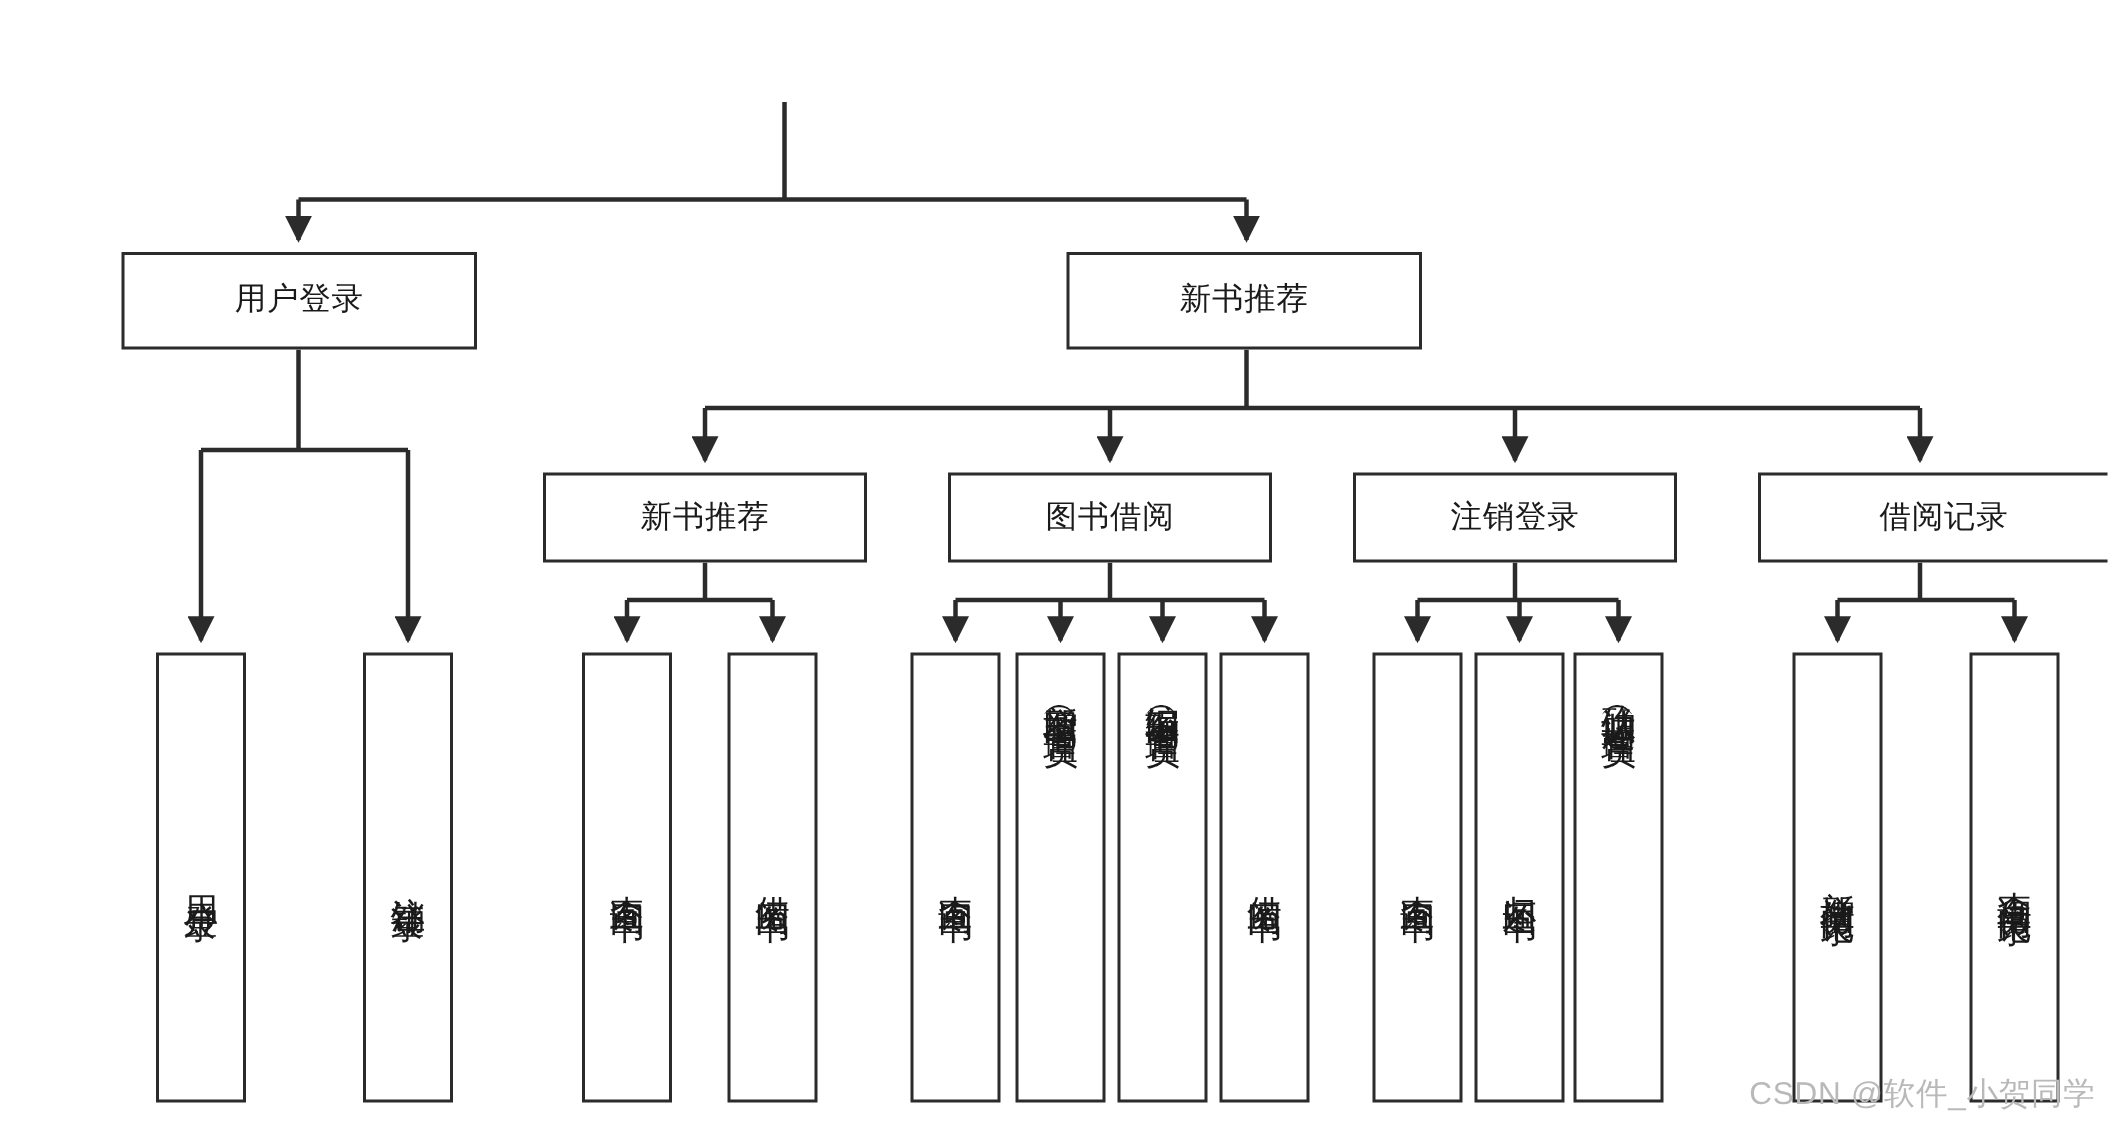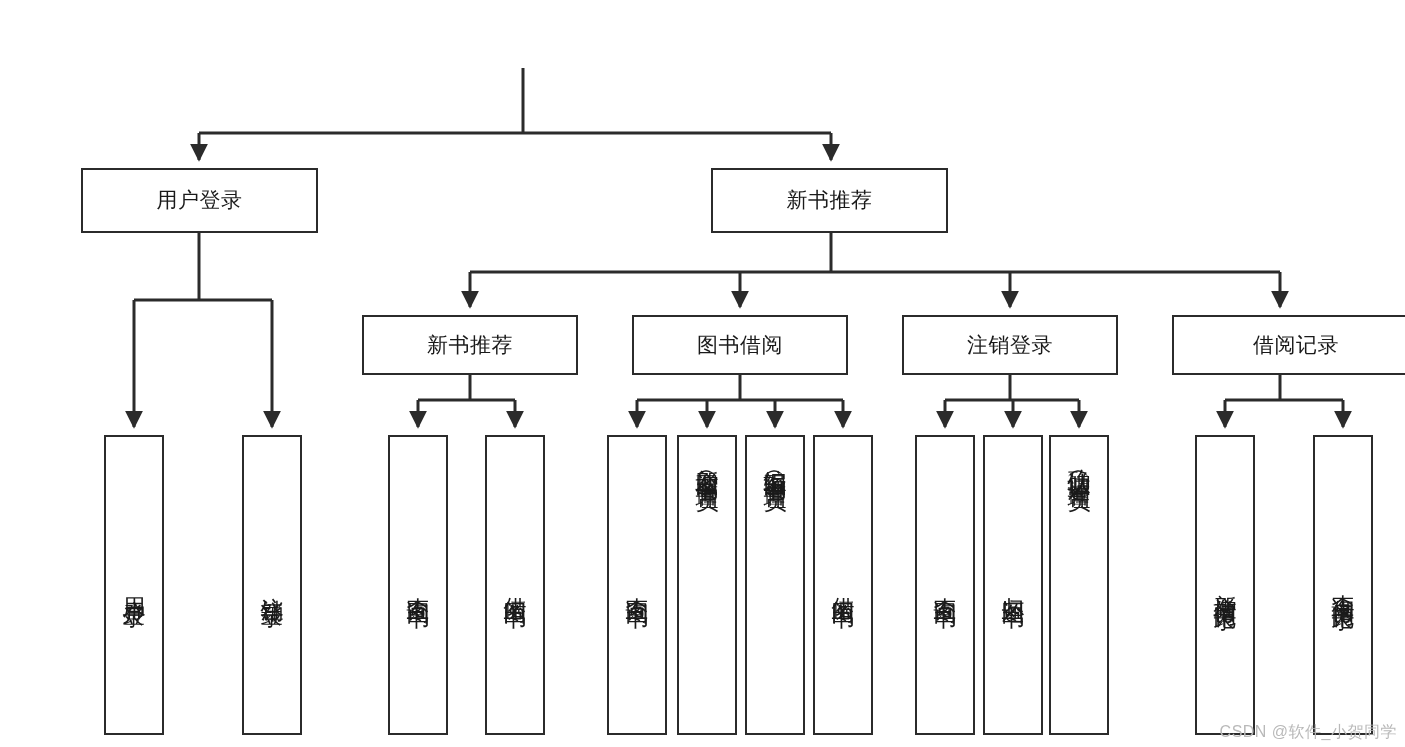--- a/index.html
+++ b/index.html
@@ -63,21 +63,21 @@
     white-space: nowrap;
   }
   .node.vert.mid {
     align-items: center;
     padding-top: 0;
   }
   #watermark {
     position: absolute;
     right: 8px;
     bottom: 4px;
-    font-size: 16px;
+    font-size: 21px;
     color: #b9b9b9;
     white-space: nowrap;
     letter-spacing: 0.5px;
   }
 </style>
 </head>
 <body>
 
 <div id="diagram-root">
 

